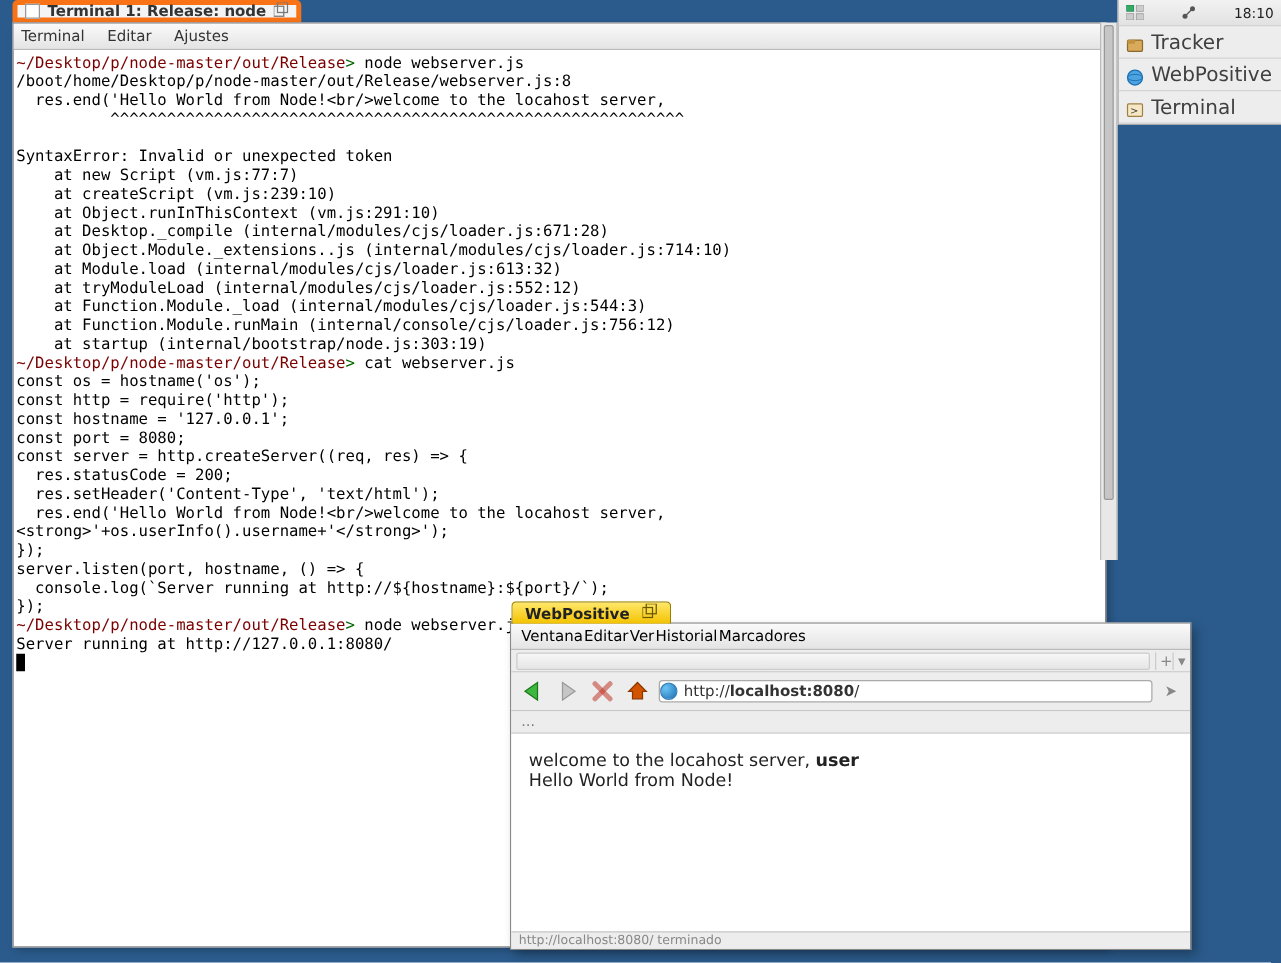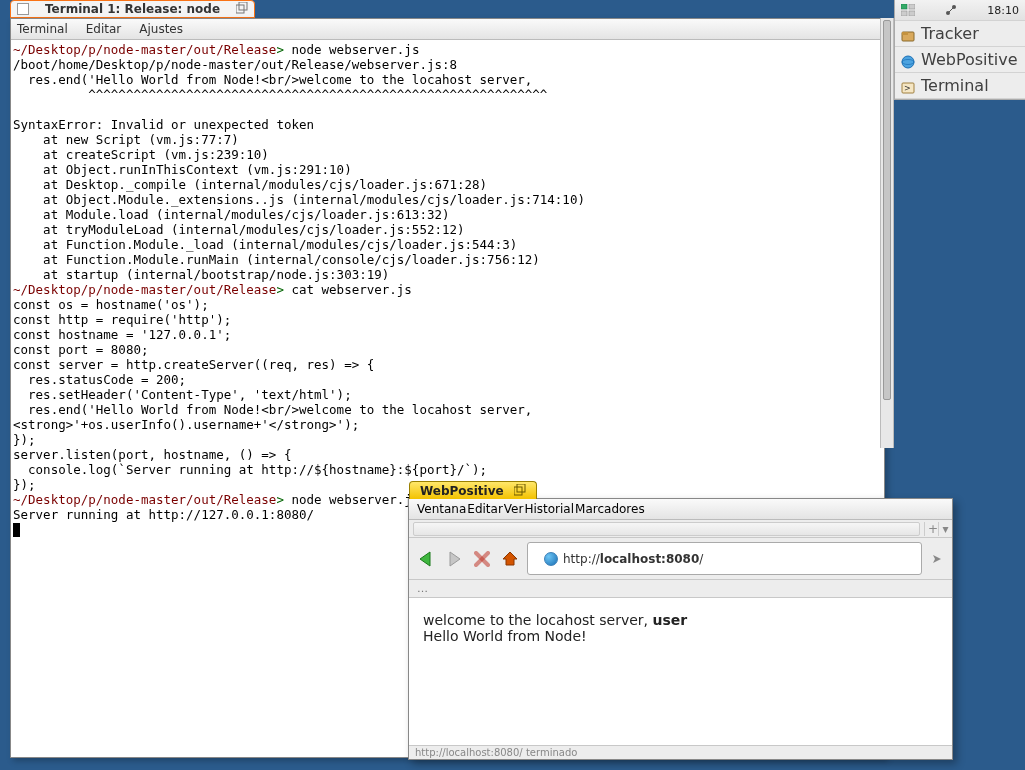--- a/index.html
+++ b/index.html
@@ -8,23 +8,23 @@
   background:#2b5b8c;
   font-family:"DejaVu Sans","Noto Sans",sans-serif;
   font-size:12px;
   position:relative;
   overflow:hidden;
 }
 
 
 .term-tab {
   position:absolute; top:0; left:10px;
-  display:flex; align-items:center; gap:16px;
+  display:flex; align-items:center; gap:6px;
   background:#f4f4f4;
-  border:1px solid #f97316;
+  border:4px solid #f97316;
   border-top-left-radius:4px; border-top-right-radius:4px;
   padding:2px 6px; height:18px;
 }
 .term-tab .dot {
   width:12px;height:12px;border:1px solid #999;background:#fff;
 }
 .term-tab .title {font-weight:bold;color:#333;font-size:12px;}
 .term-tab .dup {font-size:11px;color:#666;}
 
 
@@ -114,21 +114,21 @@
 }
 .webp-toolbar {
   display:flex;align-items:center;gap:6px;
   padding:4px 6px;border-bottom:1px solid #c8c8c8;
   background:#ededed;
 }
 .navbtn{width:22px;height:22px;display:flex;align-items:center;justify-content:center;}
 .addr {
   flex:1;display:flex;align-items:center;gap:5px;
   background:#fff;border:1px solid #aaa;border-radius:3px;
-  padding:2px 16px;height:33px;
+  padding:2px 0;height:18px;
 }
 .addr .globe{width:14px;height:14px;border-radius:50%;background:radial-gradient(circle at 30% 30%,#6cc5f5,#1a6fb4);border:1px solid #3a7fb8;}
 .addr .url{font-size:12px;color:#333;}
 .addr .url b{font-weight:bold;}
 .go{width:18px;height:18px;display:flex;align-items:center;justify-content:center;color:#777;}
 .webp-status{
   background:#ededed;border-bottom:1px solid #c8c8c8;
   padding:2px 8px;font-size:11px;color:#777;
 }
 .webp-content {

